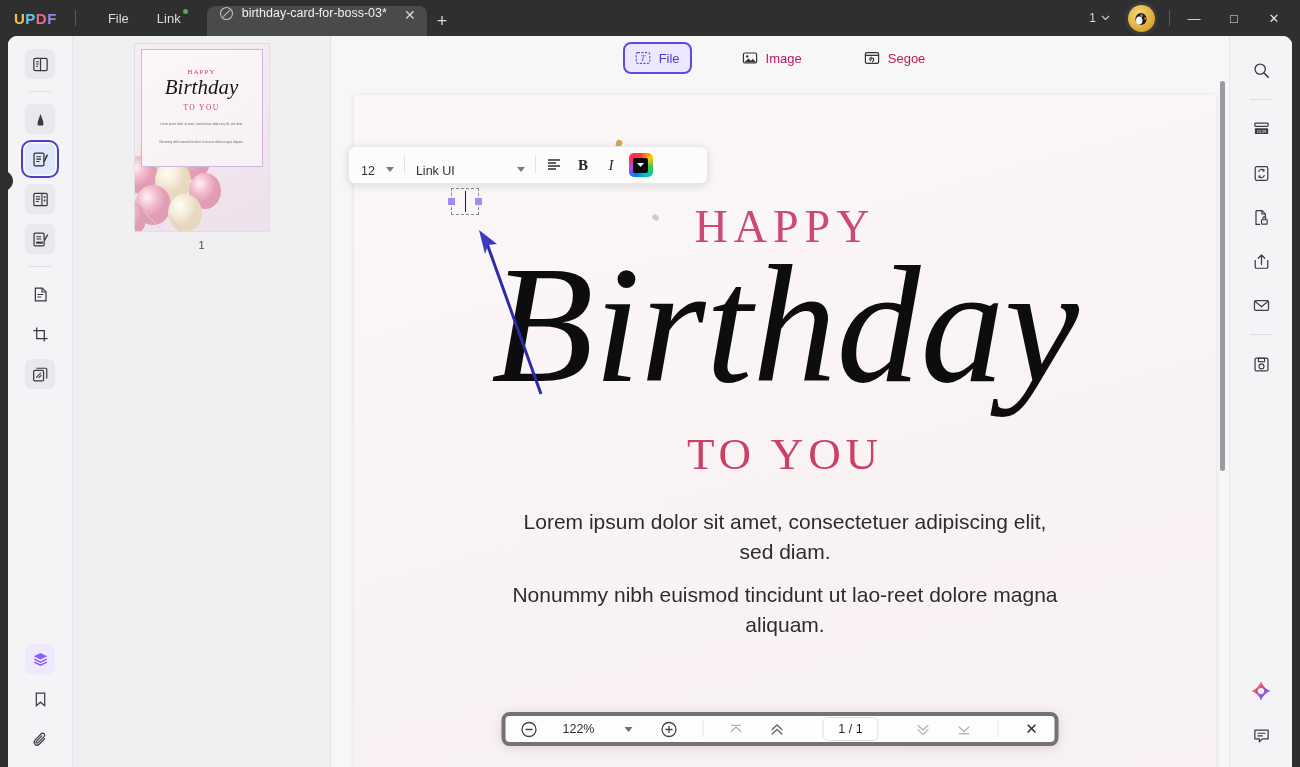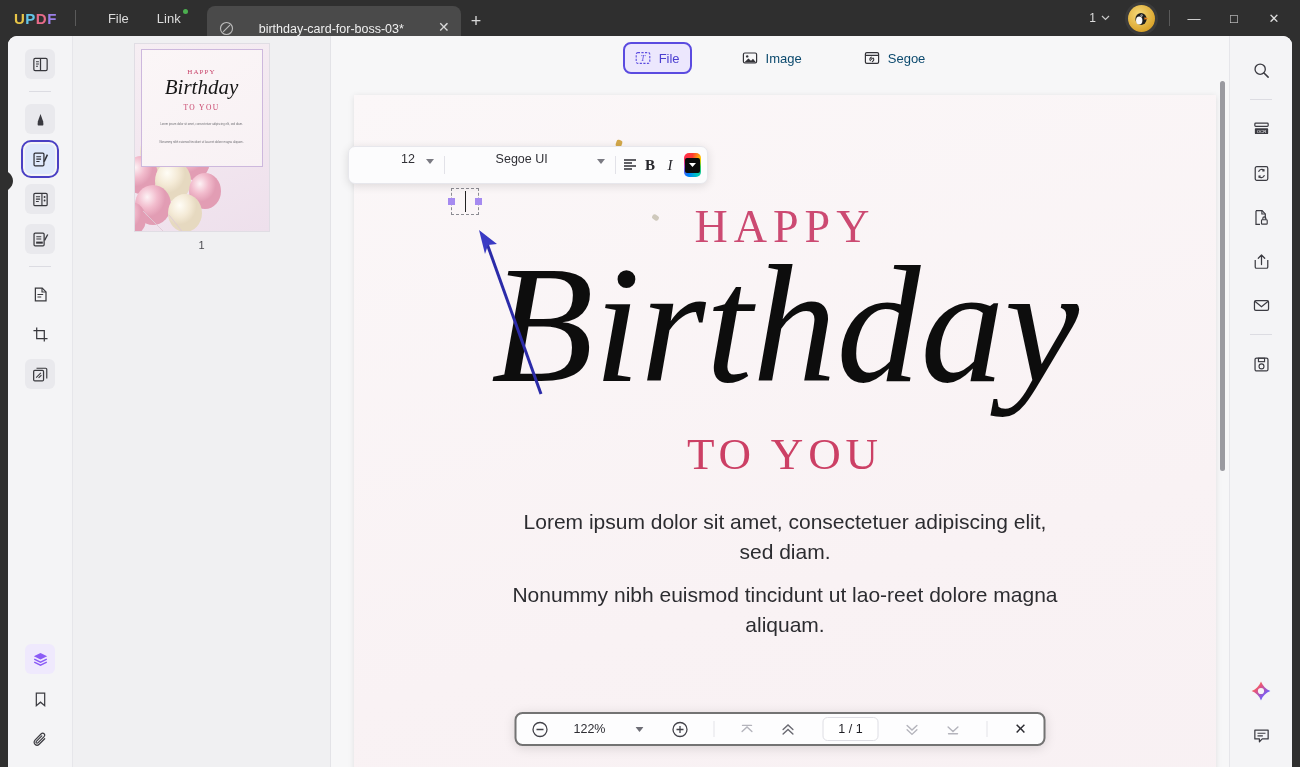--- a/index.html
+++ b/index.html
@@ -25,21 +25,21 @@
   .menu-item {
     color:#dcdcdc; font-size:13px; padding:0 14px; height:36px;
     display:flex; align-items:center; position:relative; cursor:default;
   }
   .menu-dot {
     position:absolute; right:7px; top:9px; width:5px; height:5px;
     border-radius:50%; background:#4caf50;
   }
   .tab {
     margin-left:12px; height:30px; min-width:175px; border-radius:8px 8px 0 0;
-    background:#4a4a4a; display:flex; align-items:flex-end; gap:25px;
+    background:#4a4a4a; display:flex; align-items:flex-start; gap:8px;
     padding:0 8px 0 12px; align-self:flex-end;
   }
   .tab-ico { width:15px; height:15px; flex:none; opacity:.85; }
   .tab-title { color:#f0f0f0; font-size:12.5px; white-space:nowrap; }
   .tab-close { width:18px; height:18px; display:flex; align-items:center;
     justify-content:center; color:#d8d8d8; font-size:14px; margin-left:6px; }
   .newtab { color:#d8d8d8; font-size:18px; width:30px; height:30px;
     display:flex; align-items:center; justify-content:center; align-self:flex-end; }
   .tb-right {
     margin-left:auto; display:flex; align-items:center; height:36px; padding-right:6px; gap:0;
@@ -120,21 +120,21 @@
   .canvas {
     position:absolute; left:323px; top:0; right:63px; height:731px;
     background:#f7f7f8; overflow:hidden;
   }
   
   .toptools {
     position:absolute; top:5px; left:0; right:0; height:34px;
     display:flex; align-items:center; justify-content:center; gap:42px;
   }
   .ttool { display:flex; align-items:center; gap:8px; height:28px; padding:0 10px;
-    border-radius:6px; font-size:13px; color:#0c4a6e; }
+    border-radius:6px; font-size:13px; color:#be185d; }
   .ttool.sel { background:#ece7fd; outline:2px solid #5b4be0; color:#4b3fd0; }
   .ttool svg { flex:none; }
 
   
   .page {
     position:absolute; left:23px; top:59px; width:862px; height:1130px;
     background:linear-gradient(165deg,#fbf7f8 0%,#f9f2f4 45%,#f7eff2 100%);
     box-shadow:0 1px 6px rgba(0,0,0,.10);
   }
   .pg-happy {
@@ -158,21 +158,21 @@
   .pg-para.b { top:485px; }
   .conf { position:absolute; border-radius:2px; }
 
   
   .fonttoolbar {
     position:absolute; left:17px; top:110px; width:360px; height:38px;
     background:#fcfcfd; border:1px solid #e7e7ec; border-radius:7px;
     box-shadow:0 2px 10px rgba(0,0,0,.12);
     display:flex; align-items:center; padding:0 6px; z-index:25;
   }
-  .ft-field { display:flex; align-items:flex-start; height:26px;margin-left:40px; }
+  .ft-field { display:flex; align-items:flex-end; height:26px; }
   .ft-val { font-size:12.5px; color:#303036; padding:0 6px; }
   .ft-caret { width:18px; height:18px; display:flex; align-items:center; justify-content:center; }
   .ft-sep { width:1px; height:18px; background:#e2e2e8; margin:0 5px; }
   .ft-btn { width:28px; height:26px; display:flex; align-items:center; justify-content:center;
     font-size:15px; color:#26262b; }
   .ft-color {
     width:24px; height:24px; border-radius:5px; margin-left:4px;
     background:conic-gradient(from 0deg,#ff3b30,#ffcc00,#34c759,#00c7be,#007aff,#af52de,#ff2d55,#ff3b30);
     display:flex; align-items:center; justify-content:center;
   }
@@ -190,31 +190,31 @@
   .tb-h.r { right:-4px; top:50%; margin-top:-3.5px; }
   .arrowsvg { position:absolute; left:140px; top:188px; z-index:19; }
 
   
   .vscroll { position:absolute; right:4px; top:45px; width:5px; height:390px;
     background:#9a9aa0; border-radius:3px; }
 
   
   .pager {
     position:absolute; left:50%; transform:translateX(-50%); bottom:21px;
-    height:34px; background:#fdfdfe; border:2px solid #737373; border-radius:8px;
+    height:34px; background:#fdfdfe; border:4px solid #737373; border-radius:8px;
     box-shadow:0 2px 12px rgba(0,0,0,.13);
     display:flex; align-items:center; padding:0 10px; gap:15px; z-index:30;
   }
   .pg-btn { width:26px; height:26px; display:flex; align-items:center; justify-content:center; }
   .pg-zoom { font-size:12.5px; color:#2d2d33; padding:0 6px; }
   .pg-sep { width:1px; height:16px; background:#e3e3e8; margin:0 5px; }
   .pg-field {
     height:24px; min-width:56px; border:1px solid #dedee4; border-radius:5px;
     display:flex; align-items:center; justify-content:center;
-    font-size:12.5px; color:#1f1f24; margin:0 6px; background:#fff;
+    font-size:12.5px; color:#1f1f24; margin:0 17px; background:#fff;
   }
 
   
   .rrail {
     position:absolute; right:0; top:0; width:63px; height:731px;
     background:#f4f4f6; border-left:1px solid #e6e6ea;
     display:flex; flex-direction:column; align-items:center; padding-top:12px;
   }
   .rrbtn { width:30px; height:30px; margin:7px 0; display:flex;
     align-items:center; justify-content:center; border-radius:6px; }
@@ -469,21 +469,21 @@
       <div class="ft-field">
         <span class="ft-val">12</span>
         <span class="ft-caret">
           <svg width="8" height="5" viewBox="0 0 8 5">
             <path d="M0 0 L4 5 L8 0 Z" fill="#7a7a82"></path>
           </svg>
         </span>
       </div>
       <div class="ft-sep"></div>
       <div class="ft-field" style="min-width:120px">
-        <span class="ft-val">Segoe UI</span>
+        <span class="ft-val">Link UI</span>
         <span class="ft-caret" style="margin-left:auto">
           <svg width="8" height="5" viewBox="0 0 8 5">
             <path d="M0 0 L4 5 L8 0 Z" fill="#7a7a82"></path>
           </svg>
         </span>
       </div>
       <div class="ft-sep"></div>
       <div class="ft-btn">
         <svg width="15" height="14" viewBox="0 0 15 14">
           <path d="M1 2h12M1 5h8M1 8h12M1 11h8" stroke="#2d2d33" stroke-width="1.3"></path>

